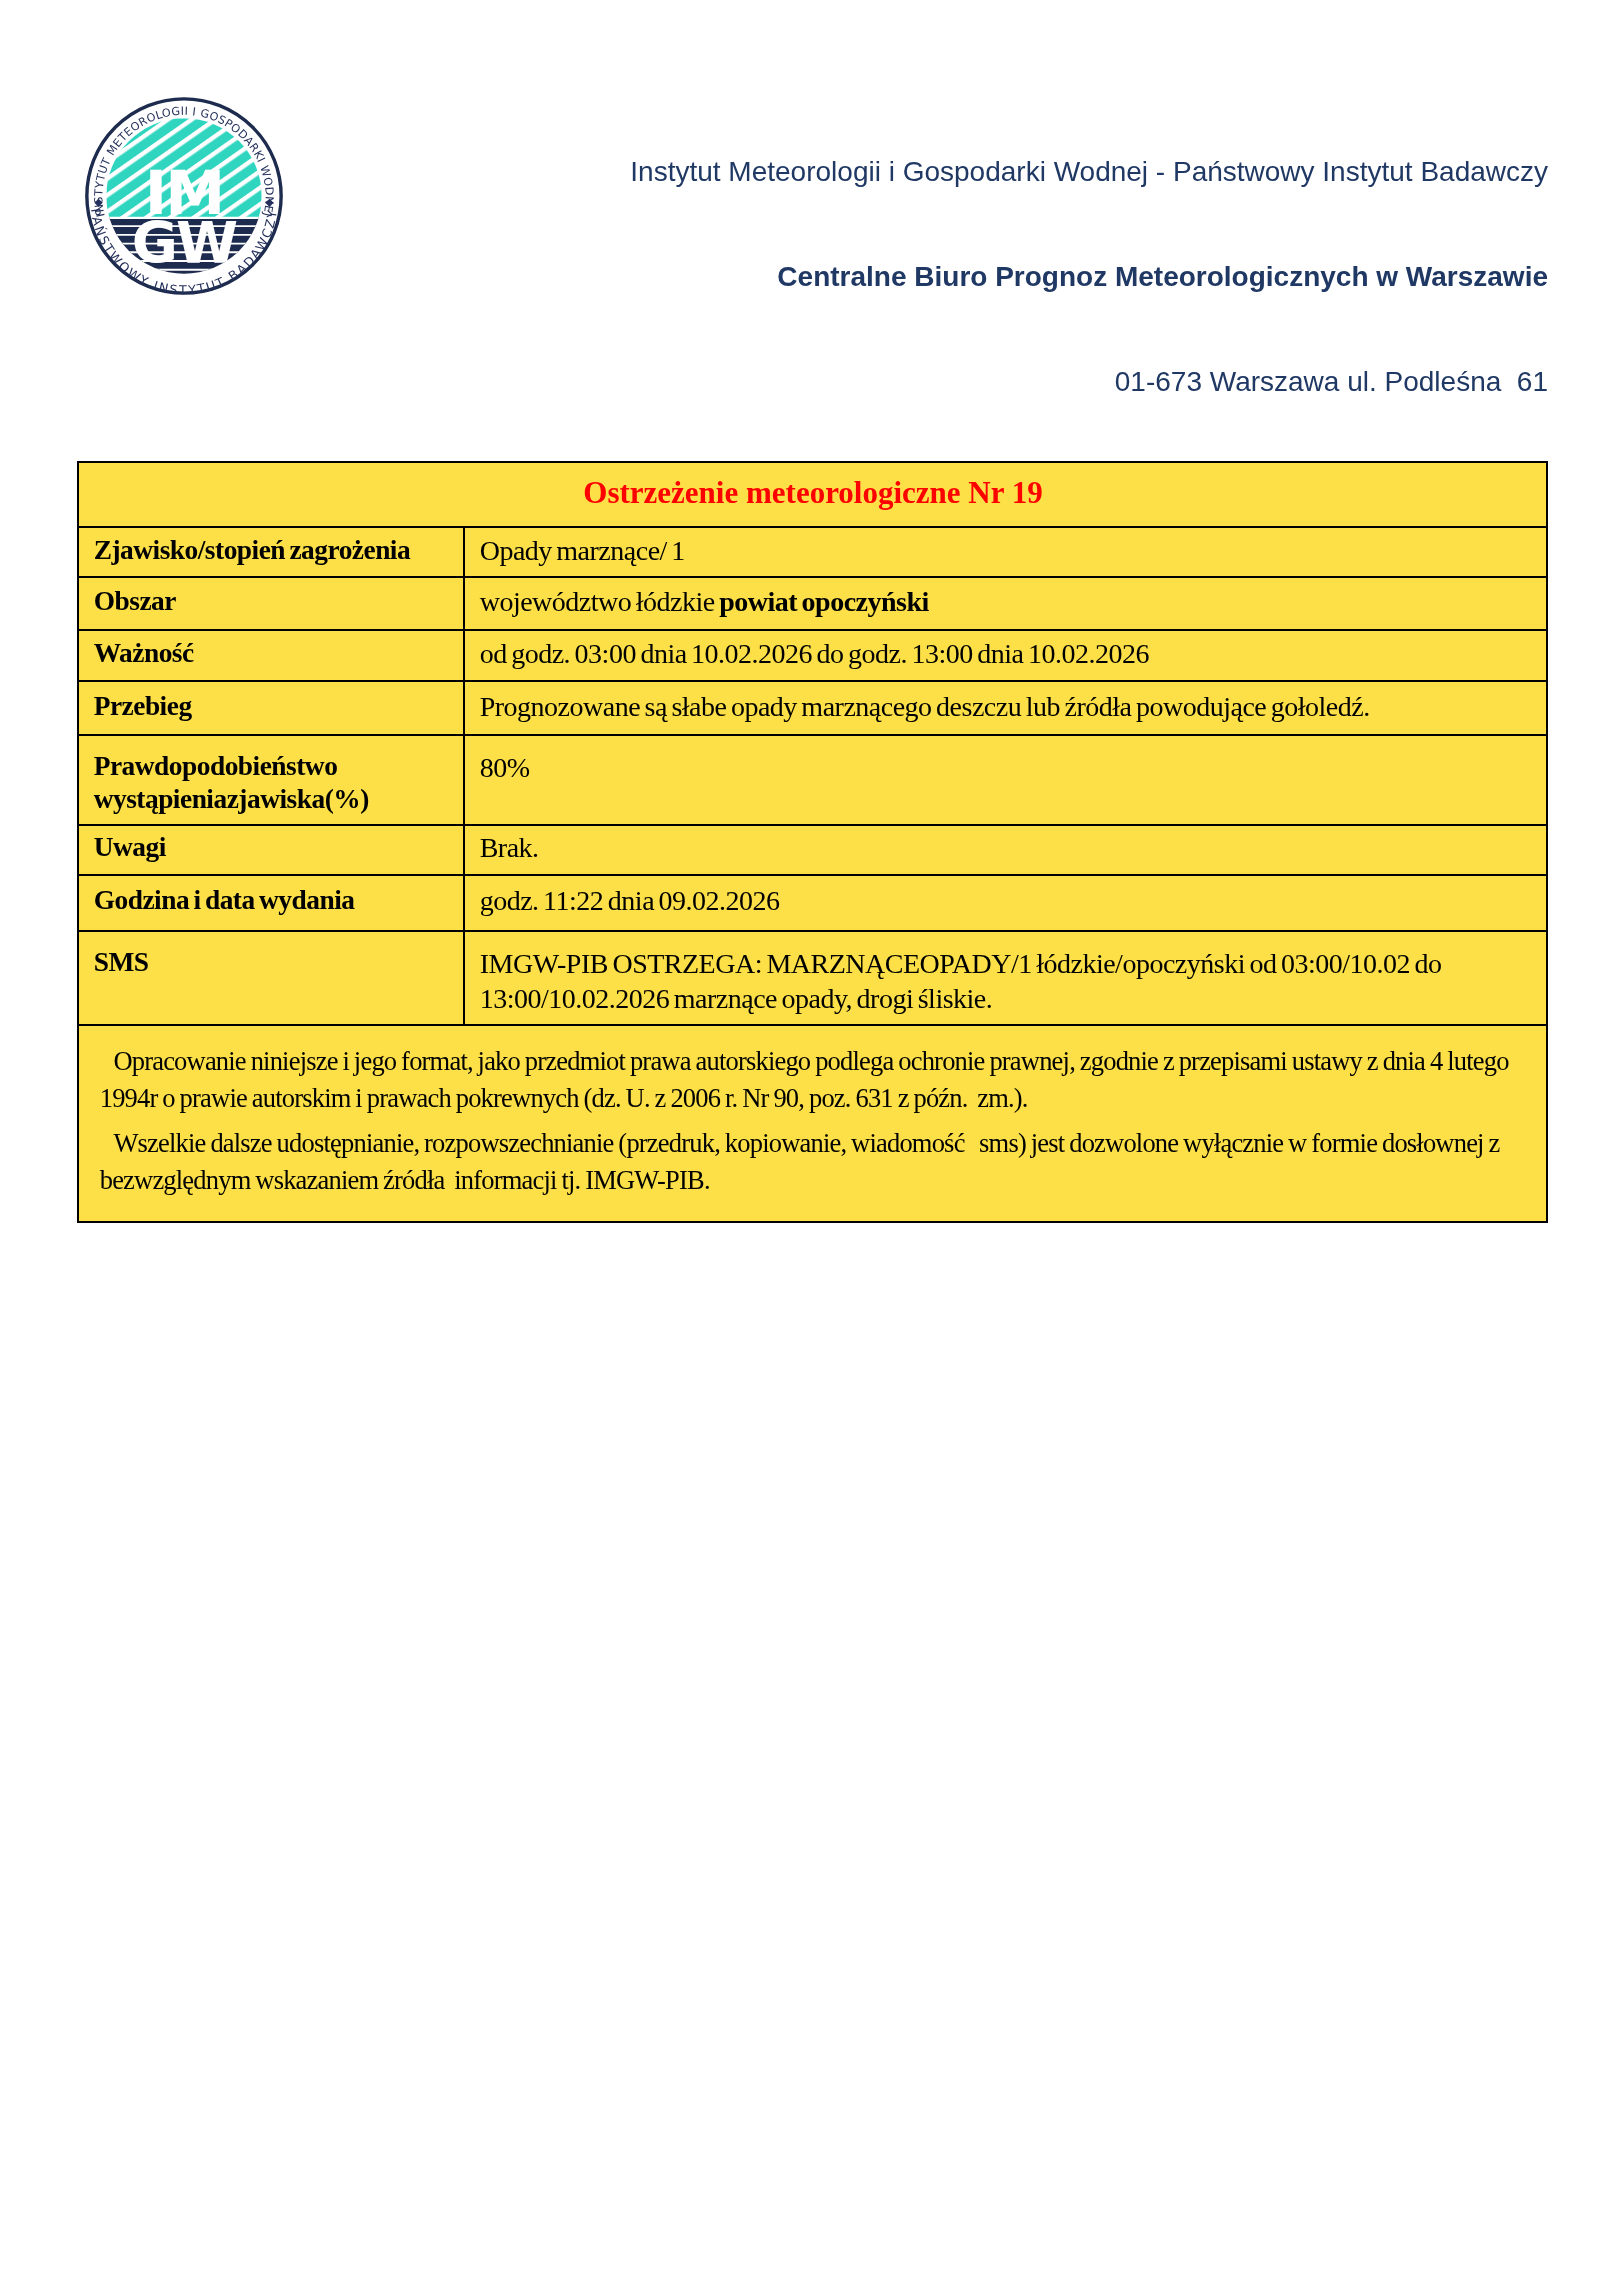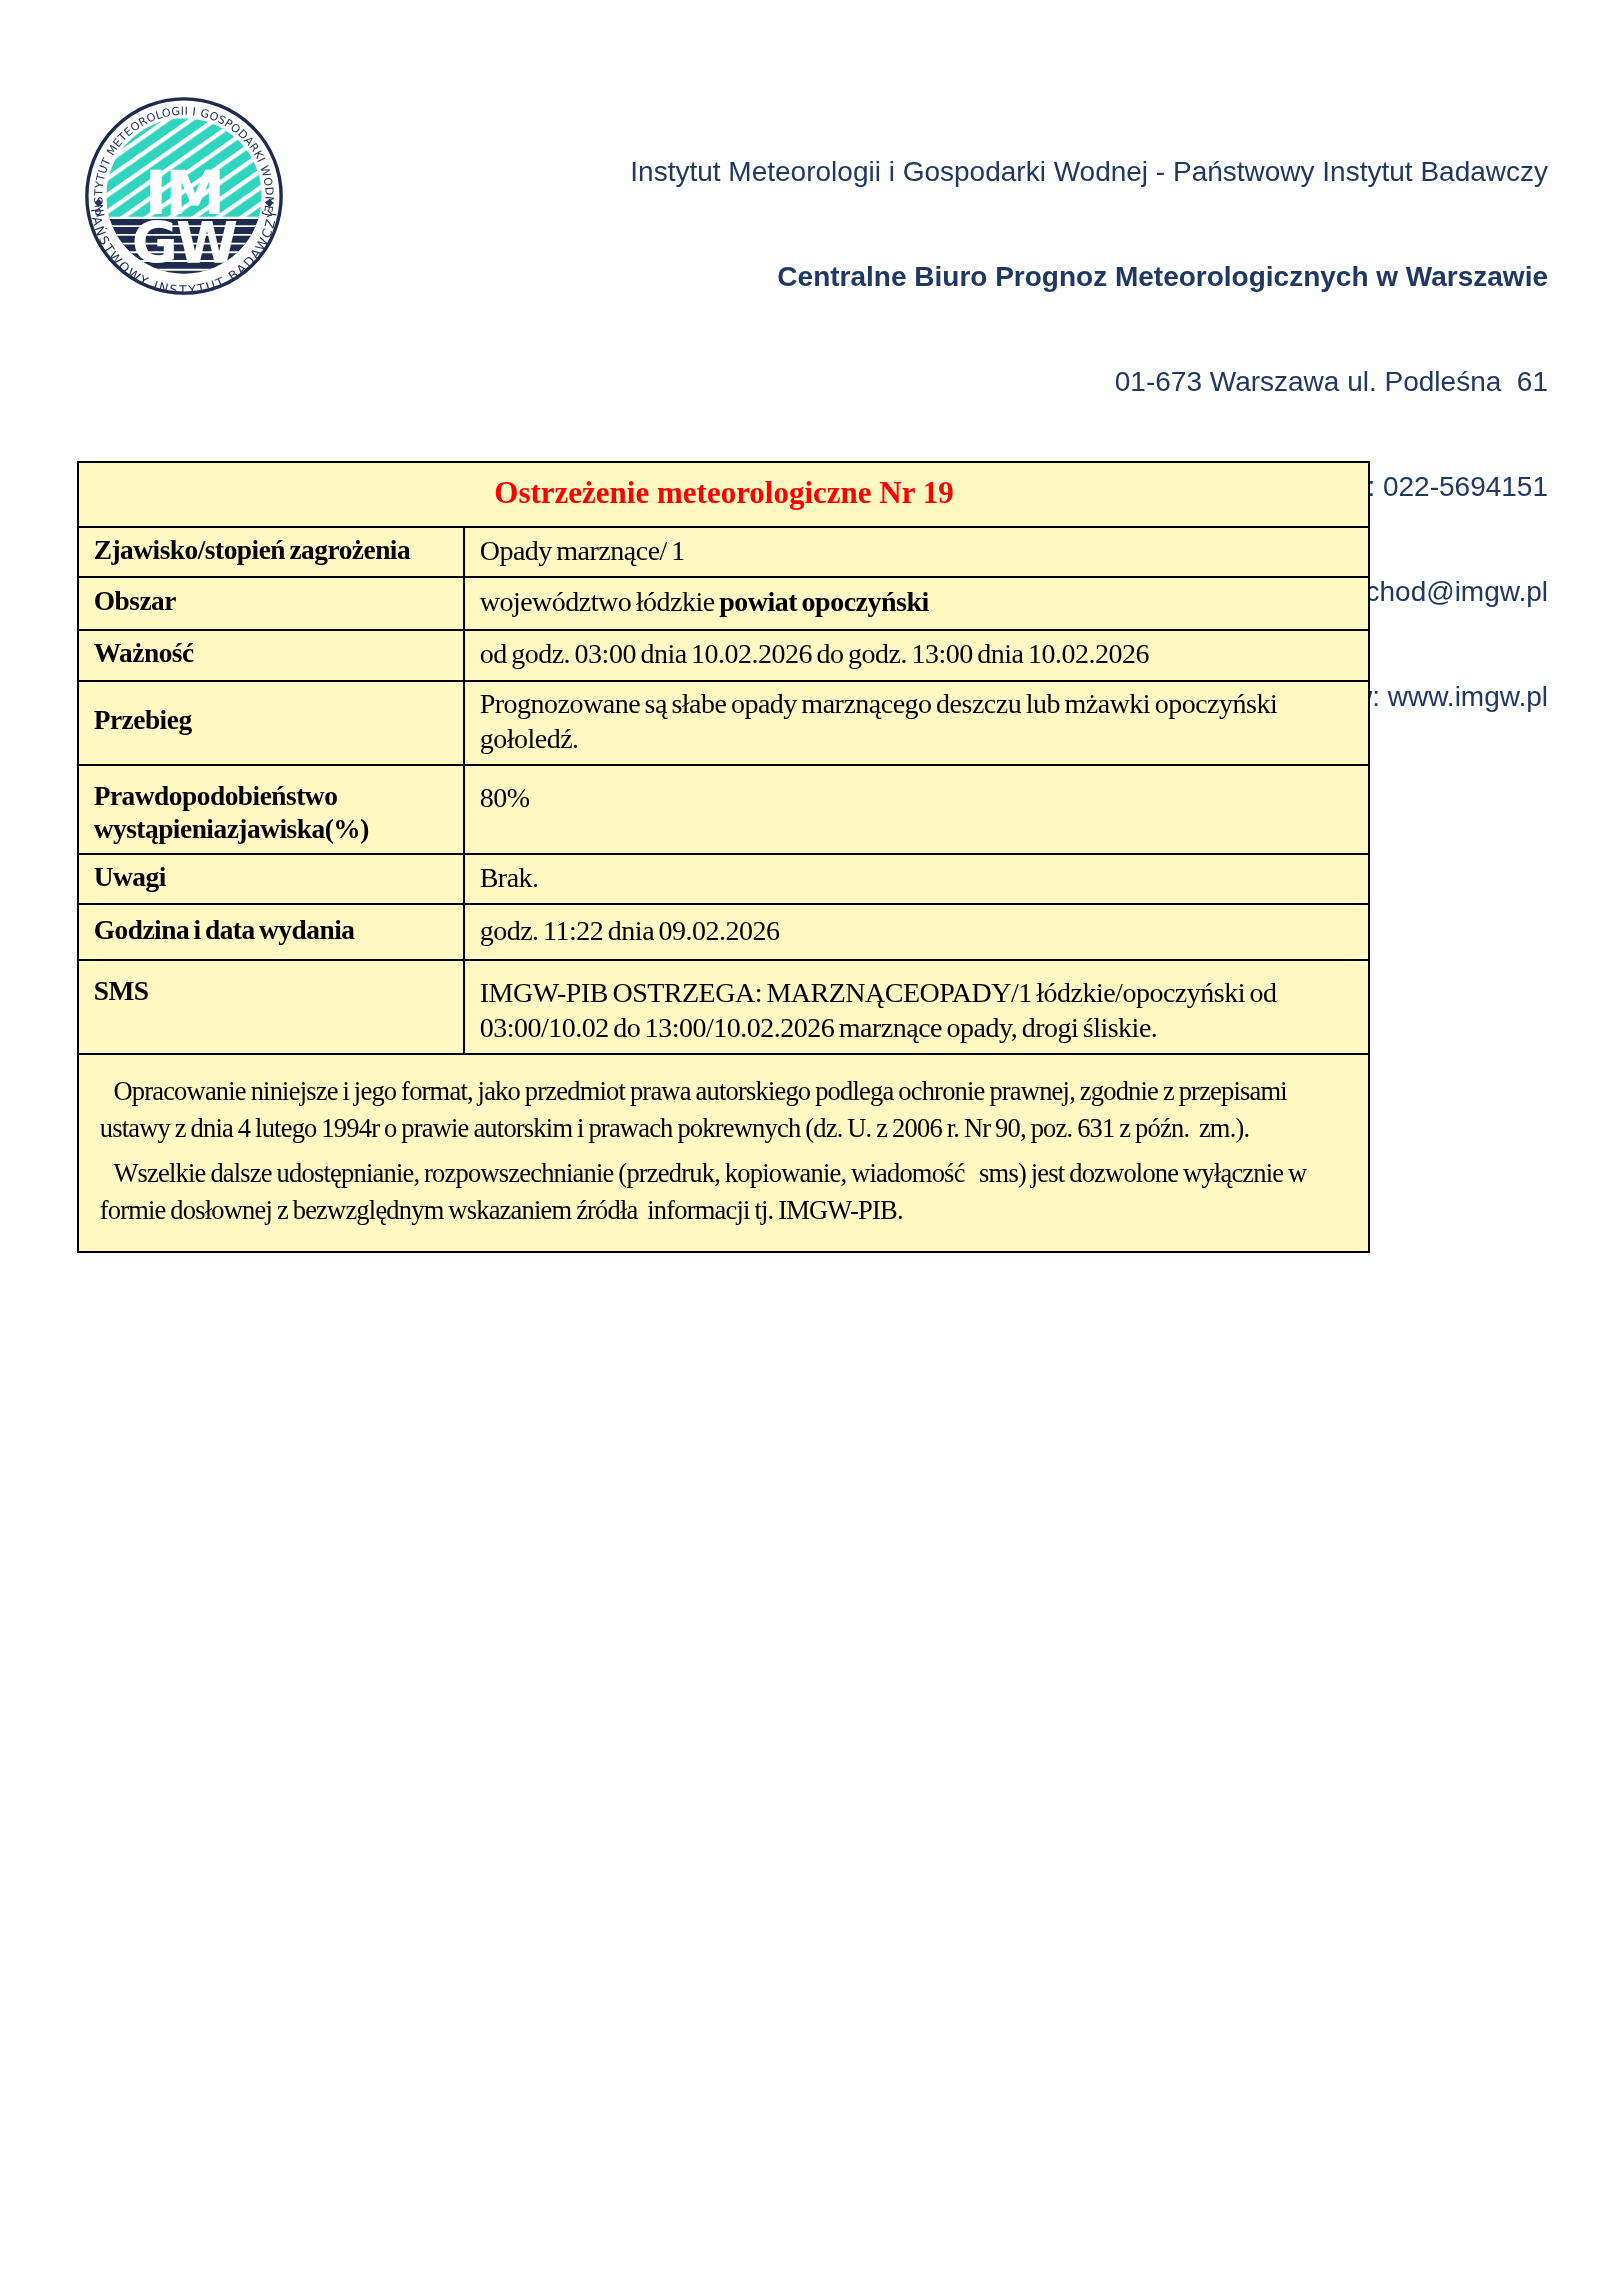--- a/index.html
+++ b/index.html
@@ -15,22 +15,22 @@
   .mono-big{font-family:"DejaVu Sans",sans-serif;font-weight:bold;fill:#ffffff;letter-spacing:-2px;}
   
   .hdr{
     position:absolute;top:84px;right:72px;text-align:right;
     font-family:"Liberation Sans",sans-serif;font-size:28px;line-height:35px;
     color:#1f3864;white-space:pre-wrap;
   }
   .hdr .b{font-weight:bold;}
   
   table.warn{
-    position:absolute;left:77px;top:461px;width:1293px;
-    border-collapse:collapse;table-layout:fixed;background:#fef9c3;
+    position:absolute;left:77px;top:461px;width:1471px;
+    border-collapse:collapse;table-layout:fixed;background:#fde047;
   }
   .warn td{
     border:2px solid #000;border-top-width:2.9px;border-bottom-width:2.9px;
     font-size:28px;letter-spacing:-0.5px;word-spacing:-2px;
     padding:3.9px 13.7px 7.8px 14.7px;vertical-align:middle;overflow:hidden;
   }
   .warn td.lbl{font-weight:bold;font-size:27.4px;line-height:33px;}
   .warn td.val{line-height:35px;}
   .warn tr.tall td{vertical-align:top;padding-top:14px;}
   .warn .title-cell{
@@ -114,21 +114,21 @@
     <tr style="height:53px">
       <td class="lbl">Obszar</td>
       <td class="val"><span>województwo łódzkie </span><span class="bold-part">powiat opoczyński</span></td>
     </tr>
     <tr style="height:51px">
       <td class="lbl">Ważność</td>
       <td class="val"><span>od godz. 03:00 dnia 10.02.2026 do godz. 13:00 dnia 10.02.2026</span></td>
     </tr>
     <tr style="height:54px">
       <td class="lbl">Przebieg</td>
-      <td class="val"><span>Prognozowane są słabe opady marznącego deszczu lub mżawki opoczyński gołoledź.</span></td>
+      <td class="val"><span>Prognozowane są słabe opady marznącego deszczu lub źródła powodujące gołoledź.</span></td>
     </tr>
     <tr style="height:86px" class="tall">
       <td class="lbl">Prawdopodobieństwo wystąpieniazjawiska(%)</td>
       <td class="val"><span>80%</span></td>
     </tr>
     <tr style="height:50px">
       <td class="lbl">Uwagi</td>
       <td class="val"><span>Brak.</span></td>
     </tr>
     <tr style="height:56px">

